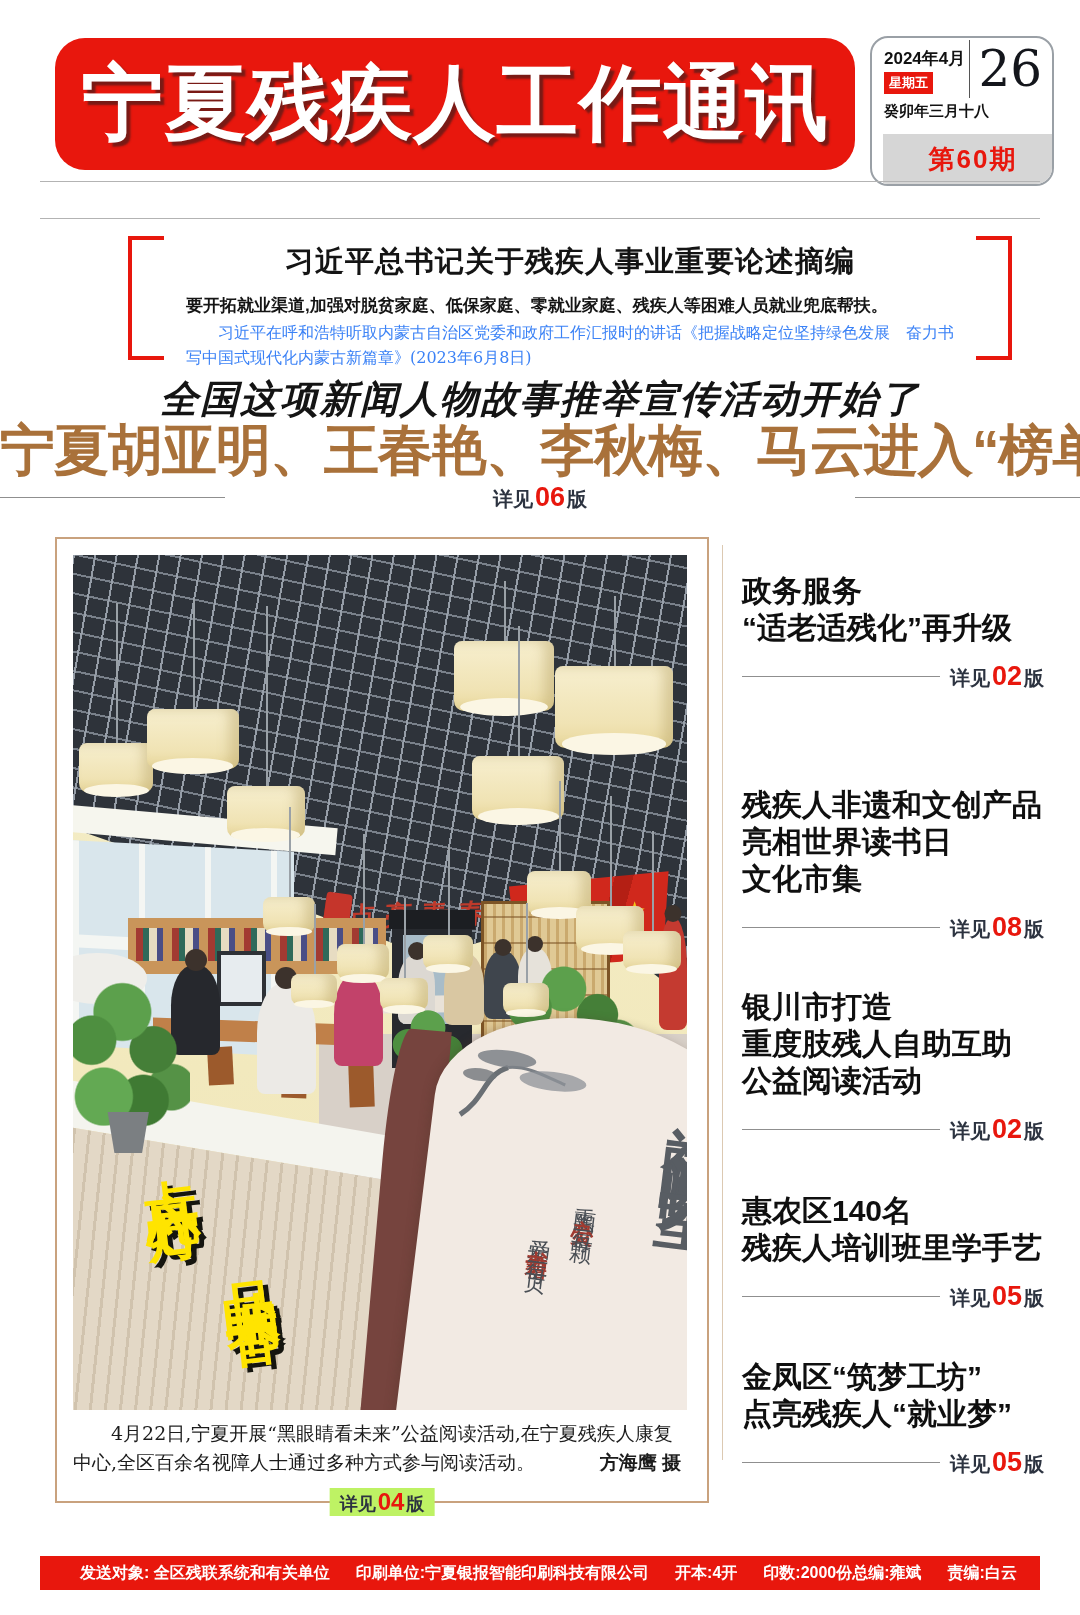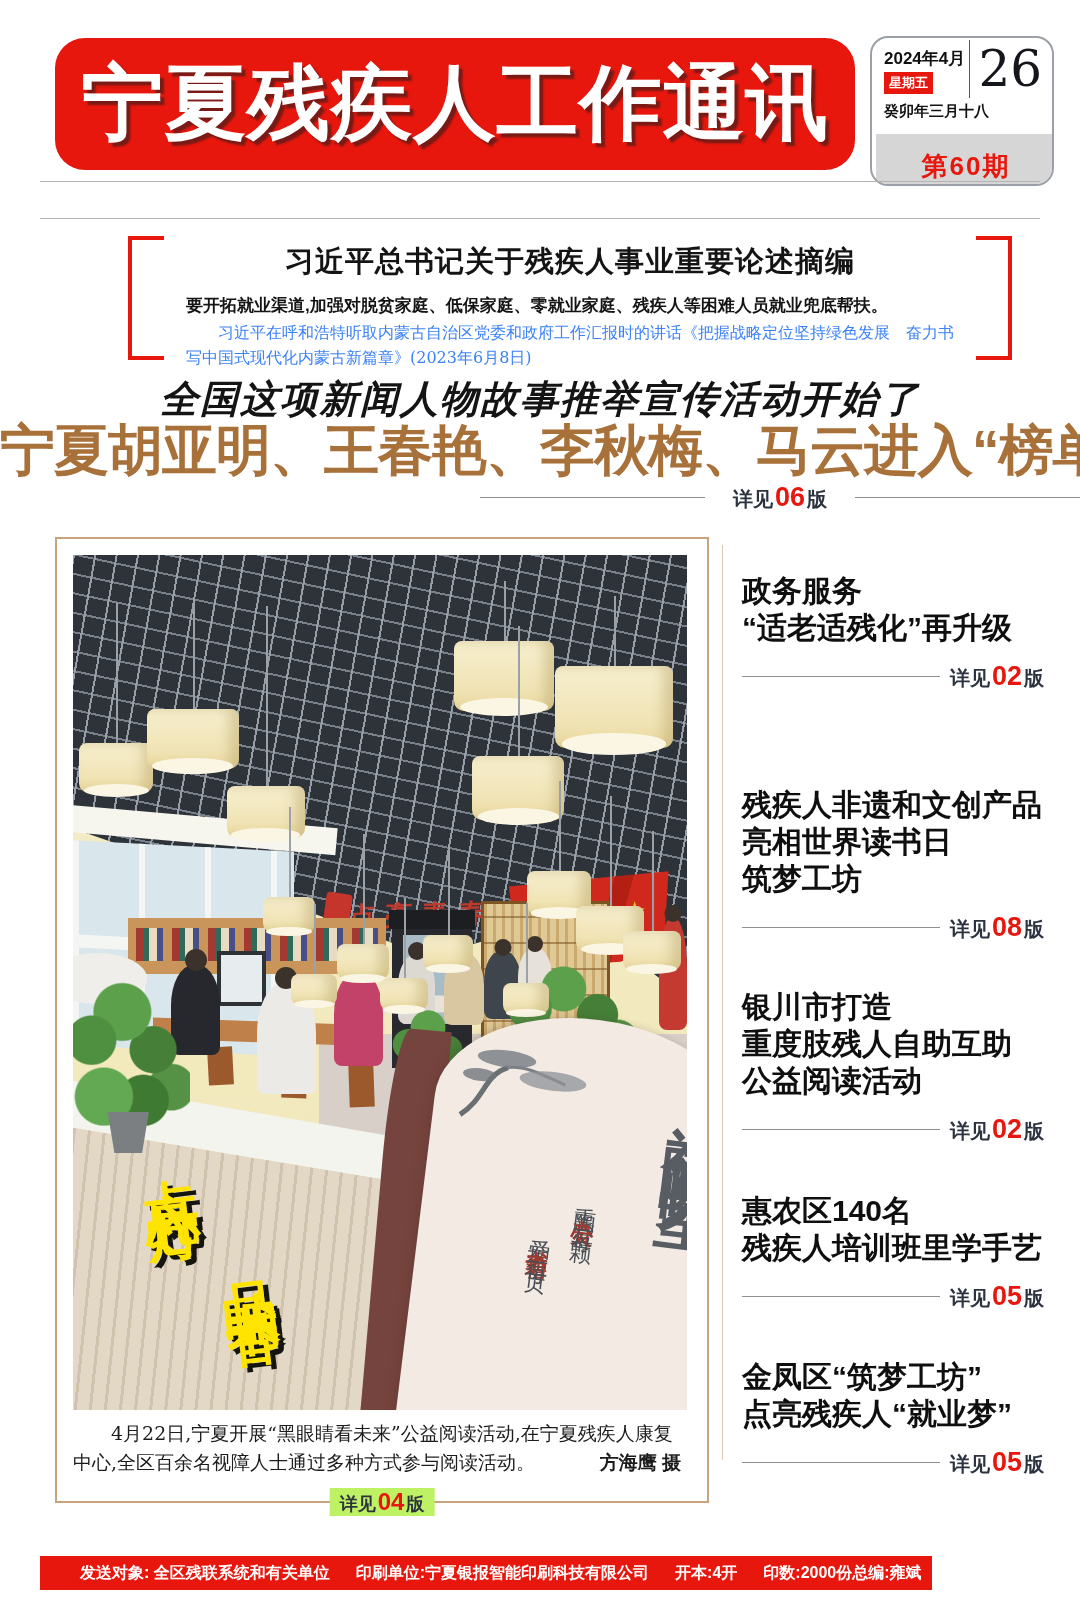--- a/index.html
+++ b/index.html
@@ -12,22 +12,22 @@
   .mast-title{font-size:82px;font-weight:900;color:#fff;letter-spacing:1px;white-space:nowrap;
               text-shadow:4px 4px 2px rgba(30,30,30,.55);}
   .datebox{position:absolute;left:870px;top:36px;width:180px;height:146px;border:2px solid #9aa0a6;
            border-radius:18px;background:#fff;overflow:hidden;}
   .db-ym{position:absolute;left:12px;top:9px;font-size:17px;font-weight:bold;color:#111;}
   .db-week{position:absolute;left:12px;top:34px;background:#e8170d;color:#fff;font-size:13px;
            font-weight:bold;padding:2px 5px;}
   .db-day{position:absolute;right:10px;top:2px;font-family:"DejaVu Serif", serif;font-size:50px;
           color:#14161c;border-left:1px solid #555;padding-left:8px;line-height:58px;}
   .db-lunar{position:absolute;left:12px;top:64px;font-size:15px;font-weight:bold;color:#111;white-space:nowrap;}
-  .db-issue-band{position:absolute;left:4px;bottom:0;width:100%;height:50px;background:#d6d6d6;
-                 display:flex;align-items:flex-end;justify-content:center;}
+  .db-issue-band{position:absolute;left:11px;bottom:0;width:100%;height:50px;background:#d6d6d6;
+                 display:flex;align-items:center;justify-content:center;}
   .db-issue{color:#e8170d;font-size:26px;font-weight:900;letter-spacing:2px;}
 
   
   .dline{position:absolute;left:40px;width:1000px;height:1px;background:#b3b3b3;}
   .pubbar{position:absolute;left:40px;top:186px;width:1000px;height:28px;background:#e8170d;color:#fff;
           display:flex;align-items:center;justify-content:space-between;padding:0 16px;box-sizing:border-box;
           font-size:15px;font-weight:bold;white-space:nowrap;}
 
   
   .quote{position:absolute;left:128px;top:236px;width:884px;height:124px;}
@@ -37,21 +37,21 @@
   .quote-title{text-align:center;font-size:29px;font-weight:900;color:#141414;margin-top:6px;letter-spacing:1px;}
   .quote-body{margin:12px 58px 0 58px;font-size:17px;font-weight:bold;color:#141414;}
   .quote-source{margin:4px 44px 0 58px;font-family:"DejaVu Serif", serif;font-size:16px;color:#3b82f6;
                 text-indent:2em;line-height:1.55;}
 
   
   .kicker{position:absolute;left:0;top:374px;width:100%;text-align:center;font-size:38px;font-weight:800;
           color:#141414;letter-spacing:2px;font-style:italic;}
   .headline{position:absolute;left:0;top:414px;width:100%;text-align:center;font-size:55px;font-weight:900;
             color:#a9713a;letter-spacing:-1px;margin:0;white-space:nowrap;}
-  .refline{position:absolute;display:flex;align-items:center;justify-content:flex-end;gap:28px;}
+  .refline{position:absolute;display:flex;align-items:center;justify-content:space-between;gap:28px;}
   .lead-ref{left:0;top:482px;width:100%;}
   .hline{height:1px;background:#8f8f8f;width:225px;display:inline-block;}
   .ref-pre,.ref-suf{font-size:20px;font-weight:bold;color:#2c3340;}
   .ref-page{font-size:27px;font-weight:900;color:#e8170d;padding:0 2px;}
 
   
   .photo-box{position:absolute;left:55px;top:537px;width:650px;height:962px;border:2px solid #c9a27e;background:#fff;}
   .photo{position:absolute;left:16px;top:16px;width:614px;height:855px;overflow:hidden;
          background:linear-gradient(180deg,#f4eecb 0%,#f2e9bd 60%,#efe5c0 100%);}
   .caption{position:absolute;left:16px;top:880px;width:614px;font-family:"DejaVu Serif", serif;
@@ -143,21 +143,21 @@
   
   .vsep{position:absolute;left:722px;top:545px;width:1px;height:915px;background:#dcc9b2;}
   .teaser{position:absolute;left:742px;width:302px;}
   .t-line{font-size:30px;line-height:37px;font-weight:800;color:#0f0f0f;white-space:nowrap;}
   .t-ref{display:flex;align-items:center;margin-top:15px;}
   .t-ref .hline{flex:1;width:auto;}
   .t-ref .lab{padding-left:10px;white-space:nowrap;}
   .t1{top:572px;}.t2{top:786px;}.t3{top:988px;}.t4{top:1192px;}.t5{top:1358px;}
 
   
-  .footbar{position:absolute;left:40px;top:1556px;width:892px;height:34px;background:#e8170d;color:#fff;
+  .footbar{position:absolute;left:40px;top:1556px;width:1000px;height:34px;background:#e8170d;color:#fff;
            display:flex;align-items:center;justify-content:space-between;box-sizing:border-box;
            padding:0 40px;font-size:16px;font-weight:bold;white-space:nowrap;}
   .foot-group{display:flex;gap:26px;}
 </style>
 </head>
 <body>
 
 <div class="page">
 
   <div class="mast-red">
@@ -298,21 +298,21 @@
     <div class="t-line">“适老适残化”再升级</div>
     <div class="t-ref">
         <span class="hline"></span>
         <span class="lab"><span class="ref-pre">详见</span><span class="ref-page">02</span><span class="ref-suf">版</span></span>
       </div>
   </article>
 
   <article class="teaser t2">
     <div class="t-line">残疾人非遗和文创产品</div>
     <div class="t-line">亮相世界读书日</div>
-    <div class="t-line">筑梦工坊</div>
+    <div class="t-line">文化市集</div>
     <div class="t-ref">
         <span class="hline"></span>
         <span class="lab"><span class="ref-pre">详见</span><span class="ref-page">08</span><span class="ref-suf">版</span></span>
       </div>
   </article>
 
   <article class="teaser t3">
     <div class="t-line">银川市打造</div>
     <div class="t-line">重度肢残人自助互助</div>
     <div class="t-line">公益阅读活动</div>

